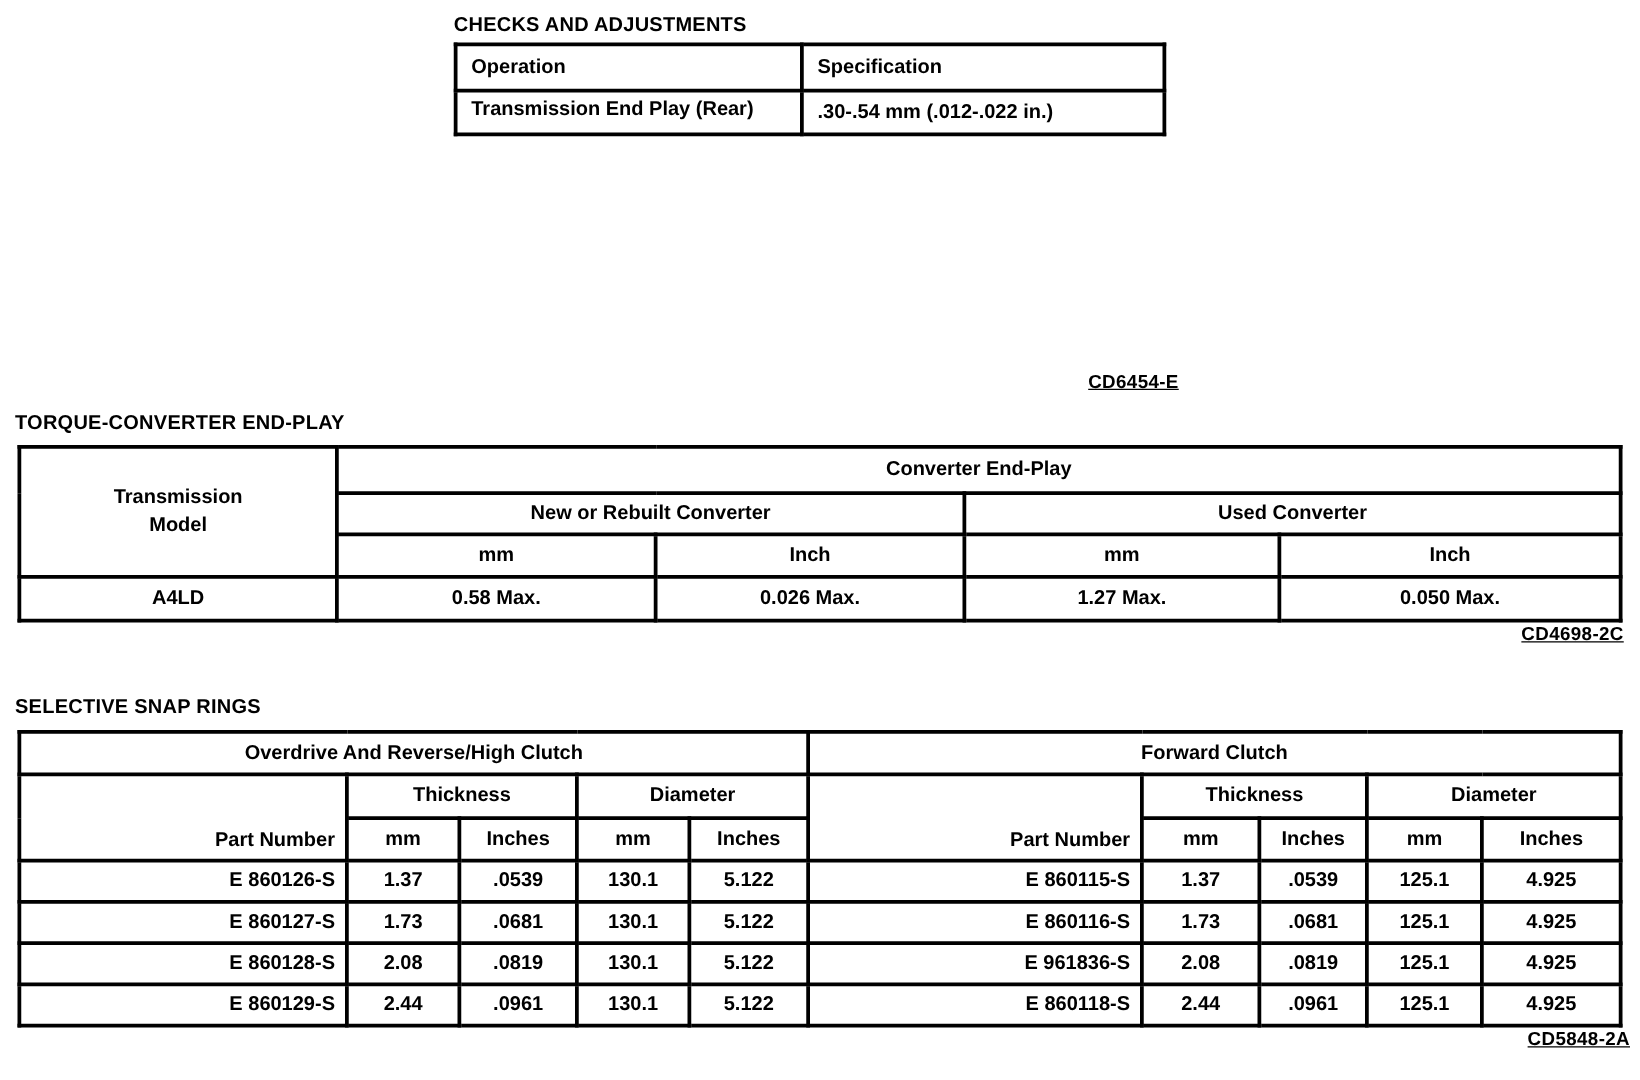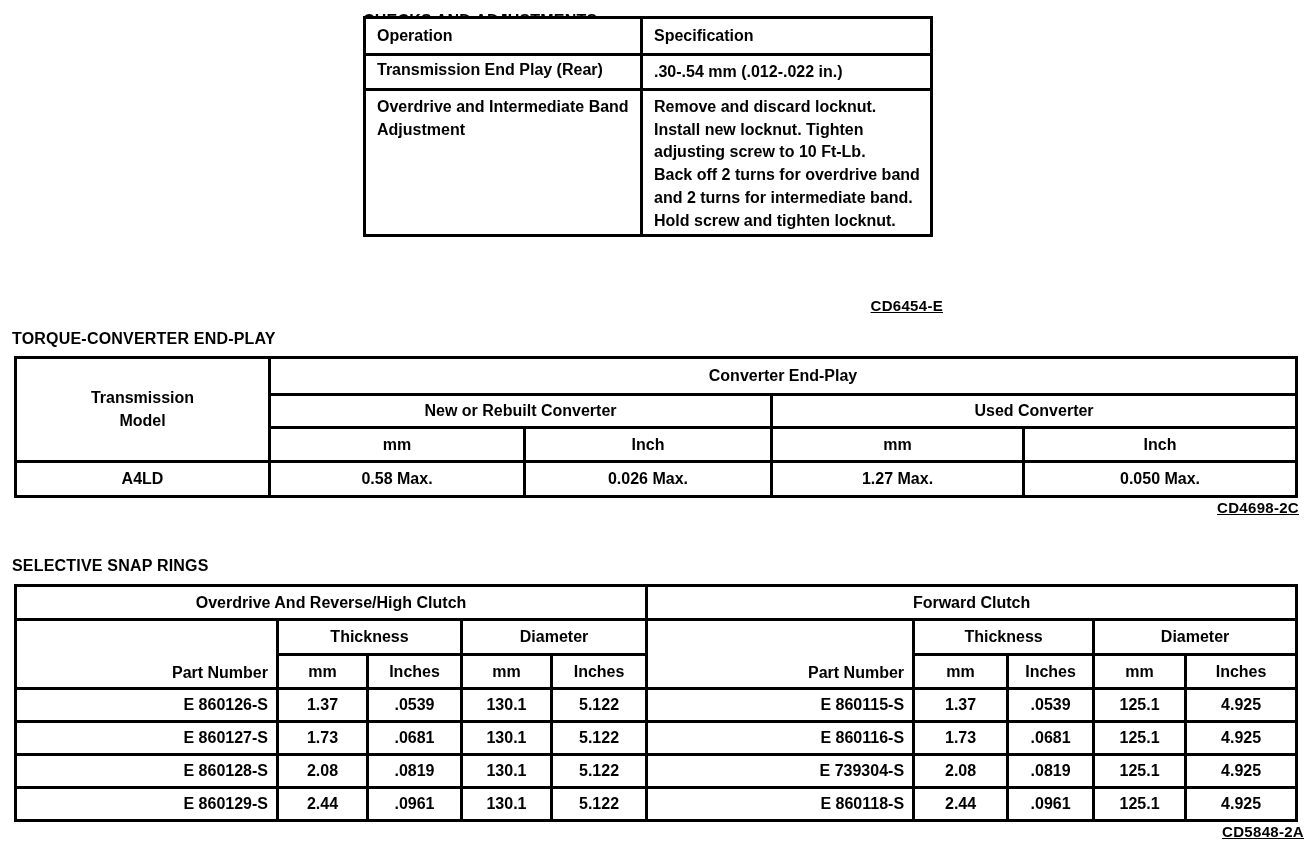--- a/index.html
+++ b/index.html
@@ -45,43 +45,33 @@
   .t3 tr.h3 th{height:27px;}
   .t3 td{height:26px;text-align:center;vertical-align:middle;}
   .t3 td.part, .t3 th.pn{text-align:right;padding-left:11px;}
   .t3 th.pn{vertical-align:bottom;padding-bottom:5px;}
 </style>
 </head>
 <body>
 
 <div class="abs sec-title" style="left:363px;top:12px;">CHECKS AND ADJUSTMENTS</div>
 
-<table class="t1 abs" style="left:363px;top:16px;">
+<table class="t1 abs" style="left:363px;top:34px;">
   <colgroup>
       <col class="c1">
       <col class="c2">
     </colgroup>
   <tbody>
       <tr>
     <th>Operation</th>
     <th>Specification</th>
   </tr>
   <tr class="r2">
     <td class="nowrap">Transmission End Play (Rear)</td>
     <td class="ml">.30-.54 mm (.012-.022 in.)</td>
-  </tr>
-  <tr class="r3">
-    <td class="ml">Overdrive and Intermediate Band
-Adjustment</td>
-    <td class="ml">Remove and discard locknut.
-Install new locknut. Tighten
-adjusting screw to 10 Ft-Lb.
-Back off 2 turns for overdrive band
-and 2 turns for intermediate band.
-Hold screw and tighten locknut.</td>
   </tr>
 </tbody>
   </table>
 
 <div class="abs caption" style="left:363px;top:297px;width:580px;">CD6454-E</div>
 
 <div class="abs sec-title" style="left:12px;top:330px;">TORQUE-CONVERTER END-PLAY</div>
 
 <table class="t2 abs" style="left:14px;top:356px;">
   <colgroup>
@@ -180,21 +170,21 @@
     <td>.0681</td>
     <td>125.1</td>
     <td>4.925</td>
   </tr>
   <tr>
     <td class="part">E 860128-S</td>
     <td>2.08</td>
     <td>.0819</td>
     <td>130.1</td>
     <td>5.122</td>
-    <td class="part">E 739304-S</td>
+    <td class="part">E 961836-S</td>
     <td>2.08</td>
     <td>.0819</td>
     <td>125.1</td>
     <td>4.925</td>
   </tr>
   <tr>
     <td class="part">E 860129-S</td>
     <td>2.44</td>
     <td>.0961</td>
     <td>130.1</td>

